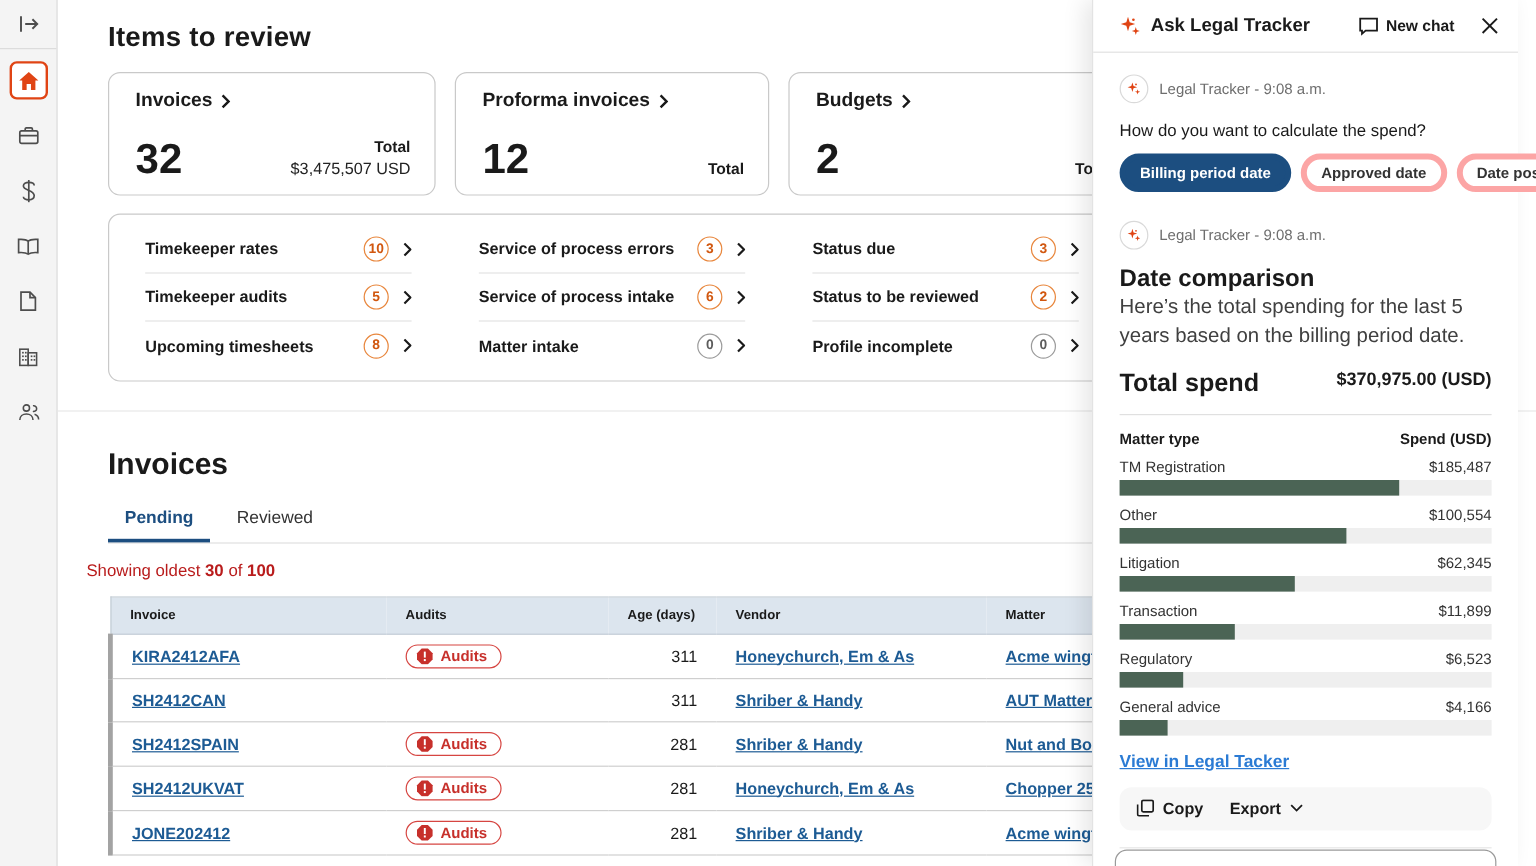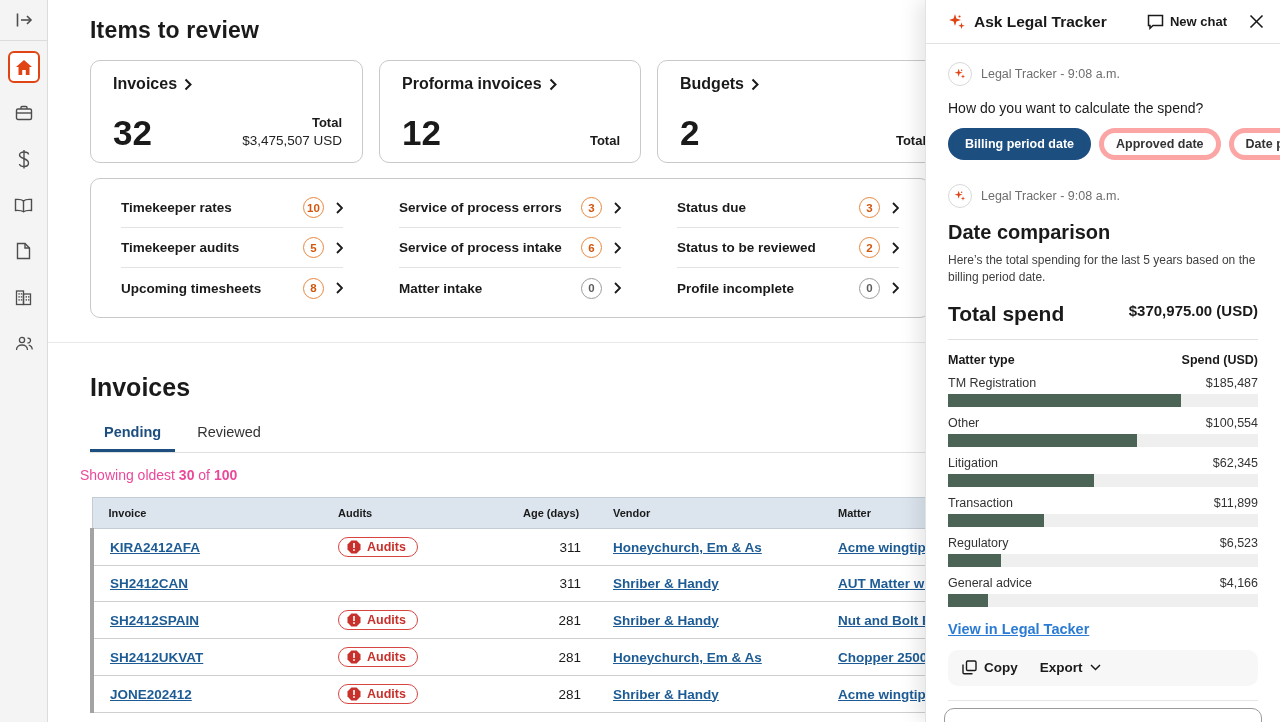--- a/index.html
+++ b/index.html
@@ -42,57 +42,57 @@
   .rv-badge { width:21px; height:21px; border-radius:50%; border:1.5px solid #e8863c; color:#d1570f;
     font-size:11.5px; font-weight:700; display:flex; align-items:center; justify-content:center; margin-right:12px; }
   .rv-badge.zero { border-color:#9b9b9b; color:#5c5c5c; }
 
   .section-divider { margin-top:24px; border-top:1px solid #e8e8e8; width:1232px; }
 
   .inv-title { font-size:25px; font-weight:700; padding:30px 0 0 42px; }
   .tabs { display:flex; gap:8px; margin:16px 0 0 42px; border-bottom:1px solid #e0e0e0; width:1140px; }
   .tab { font-size:14.5px; padding:6px 14px 9px 14px; color:#333; cursor:pointer; }
   .tab.active { color:#1c4e80; font-weight:700; border-bottom:3px solid #1c4e80; }
-  .showing { font-size:14px; color:#ec4899; margin:14px 0 0 32px; }
+  .showing { font-size:14px; color:#b91c1c; margin:14px 0 0 24px; }
   .showing b { font-weight:700; }
 
   table.inv { border-collapse:collapse; margin:14px 0 0 42px; table-layout:fixed; width:1080px; }
   table.inv th { background:#dce5ee; font-size:11px; font-weight:700; text-align:left;
     padding:9px 16px; border:1px solid #c4cdd6; border-left:none; border-right:none; }
   table.inv th:first-child{ border-left:1px solid #c4cdd6; }
   table.inv td { font-size:13.5px; padding:8px 16px; border-bottom:1px solid #cfcfcf; background:#fff; height:36px; }
   table.inv td:first-child { border-left:4px solid #a3a3a3; }
   .col-invoice{width:230px;} .col-audits{width:185px;} .col-age{width:90px;text-align:right;}
   .col-vendor{width:225px;} .col-matter{width:350px;}
   th.col-age{ text-align:right; }
   a.tlink { color:#1d5b94; text-decoration:underline; font-weight:600; cursor:pointer; white-space:nowrap; }
   .audit-pill { display:inline-flex; align-items:center; gap:6px; border:1.5px solid #d64541;
     border-radius:999px; padding:2px 11px 2px 8px; background:#fff; }
   .audit-pill .a-txt { color:#c7302b; font-size:12.5px; font-weight:600; }
 
   
-  .panel { position:absolute; right:0; top:0; width:355px; height:722px; background:#fff; z-index:10;
+  .panel { position:absolute; right:15px; top:0; width:355px; height:722px; background:#fff; z-index:10;
     border-left:1px solid #e3e3e3; box-shadow:-7px 0 18px rgba(0,0,0,.10); }
   .panel-header { height:44px; display:flex; align-items:center; padding:0 16px 0 22px;
     border-bottom:1px solid #e2e2e2; gap:8px; }
   .panel-title { font-size:15.5px; font-weight:700; flex:1; }
   .new-chat { display:flex; align-items:center; gap:6px; font-size:13px; font-weight:600; cursor:pointer; }
   .close-btn { margin-left:14px; cursor:pointer; display:flex; }
   .panel-body { padding:18px 22px 0 22px; }
   .msg-meta { display:flex; align-items:center; gap:9px; color:#6e6e6e; font-size:12.5px; }
   .avatar { width:24px; height:24px; border-radius:50%; border:1px solid #d9d9d9; display:flex;
     align-items:center; justify-content:center; background:#fff; }
   .question { font-size:14px; color:#1a1a1a; margin:14px 0 0 0; }
   .pills { display:flex; gap:8px; margin-top:12px; }
   .pill { font-size:12.5px; font-weight:600; border-radius:999px; padding:4px 12px; border:5px solid #fca5a5;
     color:#333; background:#fff; cursor:pointer; white-space:nowrap; }
   .pill.selected { background:#1c4e80; border-color:#1c4e80; color:#fff; }
   .msg2 { margin-top:24px; }
   .spend-title { font-size:20px; font-weight:700; margin-top:13px; }
-  .spend-desc { font-size:12px; color:#404040; line-height:1.4; margin-top:8px; }
+  .spend-desc { font-size:17px; color:#404040; line-height:1.4; }
   .total-row { display:flex; justify-content:space-between; margin-top:16px; padding-bottom:13px;
     border-bottom:1px solid #e0e0e0; }
   .total-row .tl { font-size:21px; font-weight:700; }
   .total-row .tv { font-size:15px; font-weight:700; }
   .mt-row { display:flex; justify-content:space-between; margin-top:13px; }
   .mt-row span { font-size:12.5px; font-weight:700; }
   .bars { margin-top:4px; }
   .bar-item { margin-top:9px; }
   .bar-head { display:flex; justify-content:space-between; font-size:12.5px; color:#333; margin-bottom:4px; }
   .bar-track { width:100%; height:13px; background:#efefef; }

